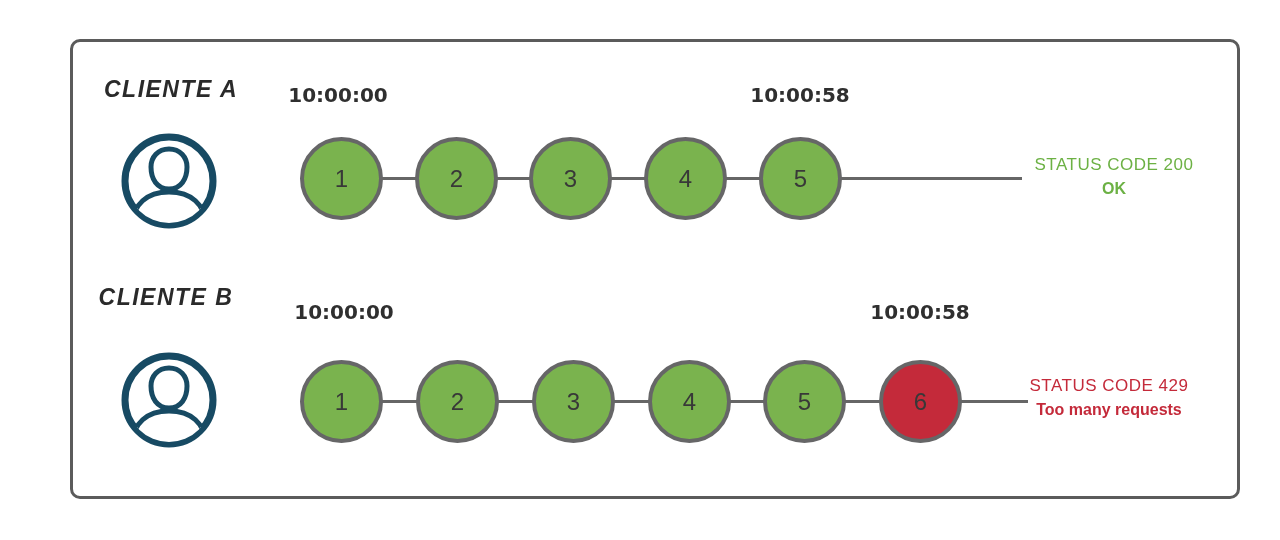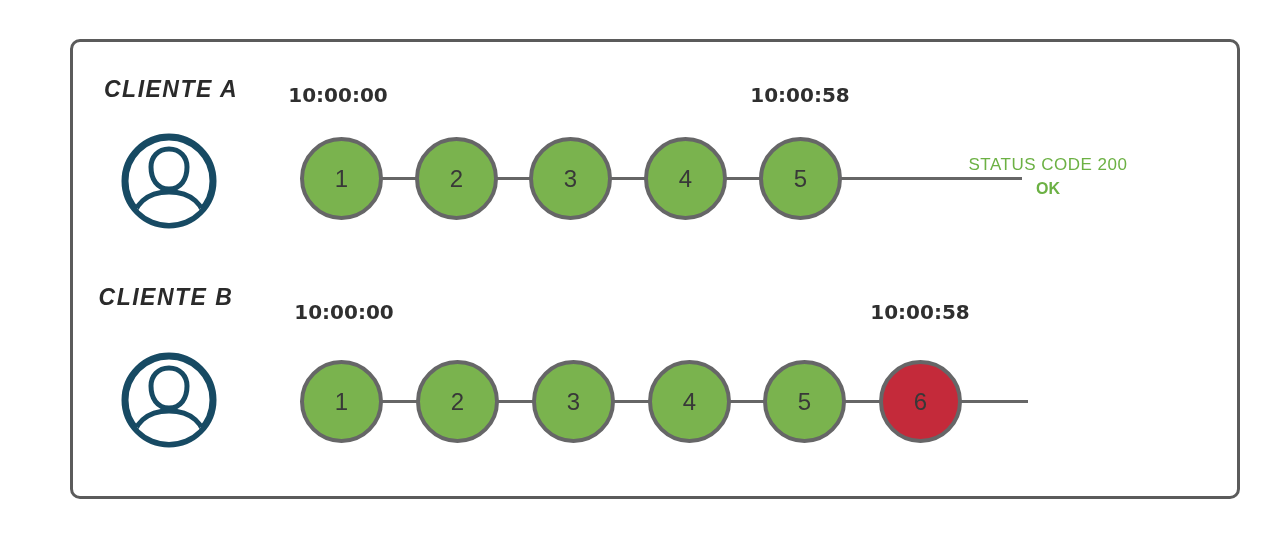--- a/index.html
+++ b/index.html
@@ -106,21 +106,21 @@
   </svg>
 
   <div class="timeline-line" style="left:341px; top:177px; width:681px;"></div>
 
   <div class="circle ok" style="left:300px; top:137px;">1</div>
   <div class="circle ok" style="left:415px; top:137px;">2</div>
   <div class="circle ok" style="left:529px; top:137px;">3</div>
   <div class="circle ok" style="left:644px; top:137px;">4</div>
   <div class="circle ok" style="left:759px; top:137px;">5</div>
 
-  <div class="status-block status-ok" style="left:1048px; top:153px;">
+  <div class="status-block status-ok" style="left:1114px; top:153px;">
     <span class="line1">STATUS CODE 200</span>
     <span class="line2">OK</span>
   </div>
 
   <div class="client-label" style="left:166px; top:284px;">CLIENTE B</div>
 
   <div class="timestamp" style="left:344px; top:300px;">10:00:00</div>
   <div class="timestamp" style="left:920px; top:300px;">10:00:58</div>
 
   <svg class="avatar" style="left:119px; top:350px;" viewBox="0 0 100 100" aria-hidden="true">
@@ -139,14 +139,16 @@
   <div class="timeline-line" style="left:341px; top:400px; width:687px;"></div>
 
   <div class="circle ok" style="left:300px; top:360px;">1</div>
   <div class="circle ok" style="left:416px; top:360px;">2</div>
   <div class="circle ok" style="left:532px; top:360px;">3</div>
   <div class="circle ok" style="left:648px; top:360px;">4</div>
   <div class="circle ok" style="left:763px; top:360px;">5</div>
   <div class="circle blocked" style="left:879px; top:360px;">6</div>
 
   <div class="status-block status-err" style="left:1109px; top:374px;">
+    <span class="line1">STATUS CODE 429</span>
+    <span class="line2">Too many requests</span>
   </div>
 </div>
 
 </body></html>

